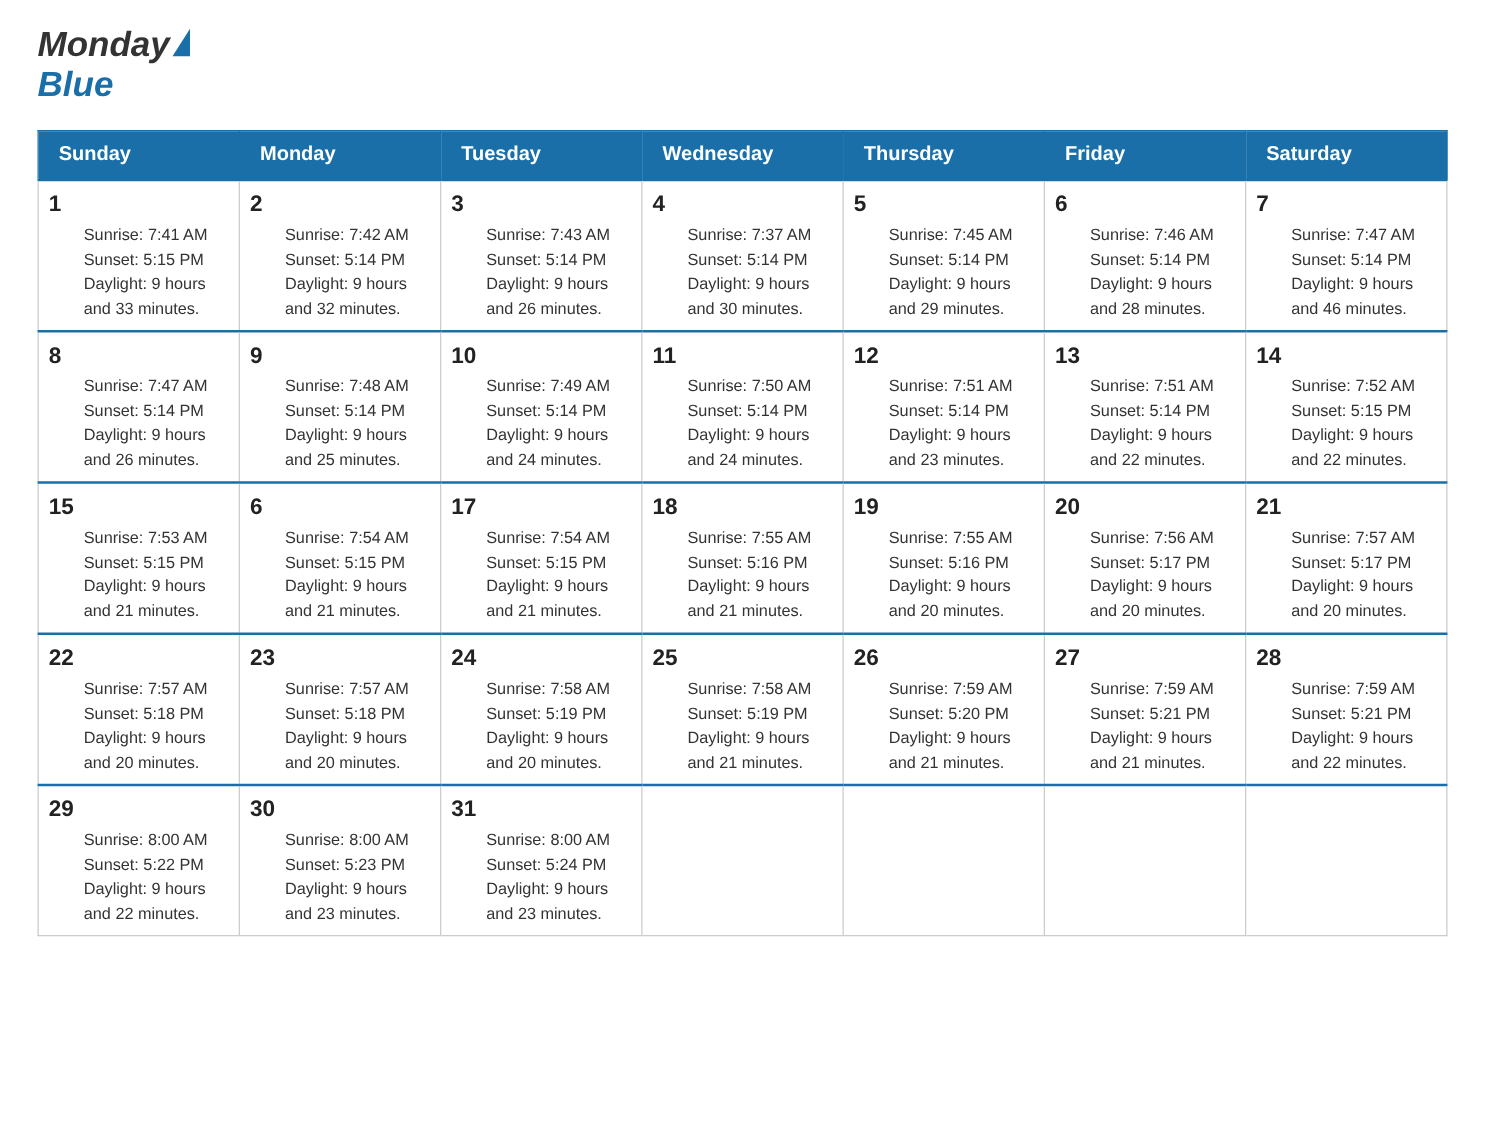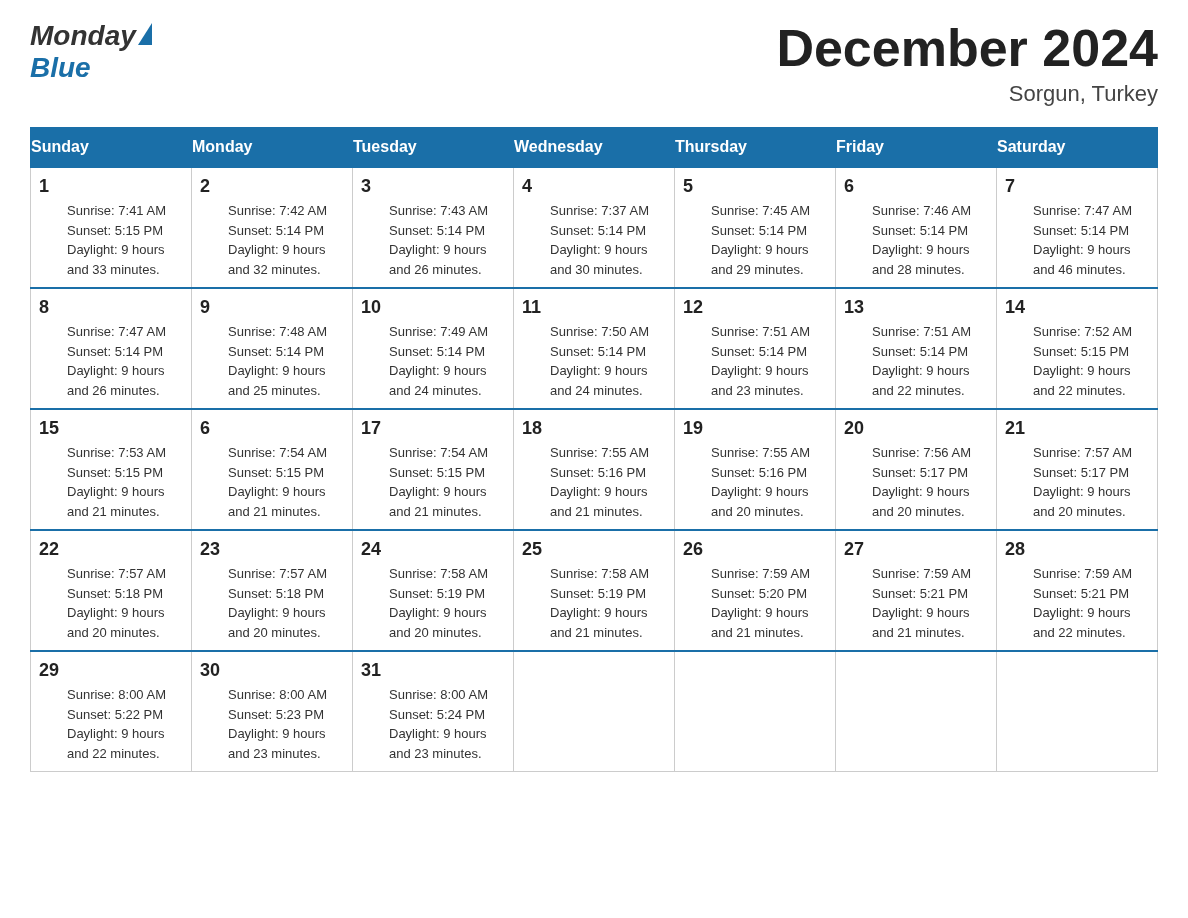--- a/index.html
+++ b/index.html
@@ -61,21 +61,21 @@
     }
     table {
       width: 100%;
       border-collapse: collapse;
     }
     th {
       background-color: #1a6fa8;
       color: #fff;
       font-size: 16px;
       font-weight: bold;
-      padding: 10px 0;
+      padding: 10px 16px;
       text-align: left;
       border: 1px solid #1a6fa8;
     }
     td {
       vertical-align: top;
       padding: 8px 8px;
       border: 1px solid #ccc;
       width: 14.28%;
       min-height: 100px;
     }
@@ -105,24 +105,20 @@
 </head>
 <body>
 
 <div class="header">
   <div class="logo">
     <div class="logo-top">
       <span class="logo-general">Monday</span>
       <div class="logo-triangle"></div>
     </div>
     <span class="logo-blue">Blue</span>
-  </div>
-  <div class="title-area">
-    <div class="month-title">December 2024</div>
-    <div class="location">Sorgun, Turkey</div>
   </div>
 </div>
 
 <table>
   <thead>
     <tr>
     <th>Sunday</th>
         <th>Monday</th>
         <th>Tuesday</th>
         <th>Wednesday</th>

